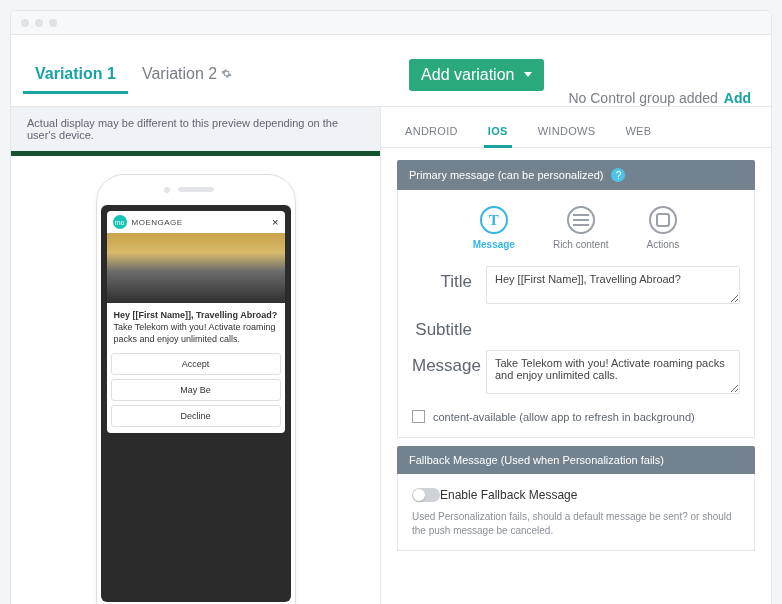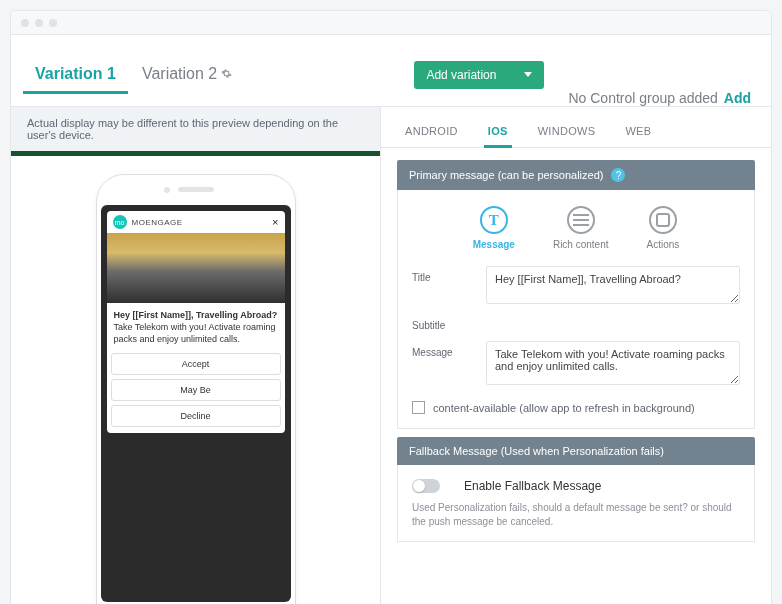--- a/index.html
+++ b/index.html
@@ -48,21 +48,21 @@
   }
   .tab.active { color: #1aa3a3; font-weight: 600; }
   .tab.active::after {
     content: ""; position: absolute; left: -8px; right: -8px; bottom: -1px;
     height: 3px; background: #1aa3a3;
   }
   .gear { width: 11px; height: 11px; }
   .spacer { flex: 1; }
   .add-var {
     background: #2aa97d; color: #fff; border: none; padding: 7px 12px;
-    border-radius: 3px; font-size: 12px; display: flex; align-items: center; gap: 28px;
+    border-radius: 3px; font-size: 16px; display: flex; align-items: center; gap: 10px;
     cursor: pointer;
   }
   .add-var .caret { width: 0; height: 0; border-left: 4px solid transparent; border-right: 4px solid transparent; border-top: 5px solid #fff; }
   .ctrl-text { font-size: 14px; color: #7a7f87; margin-left: auto; margin-top: 47px; }
   .ctrl-text .add-link { color: #1aa3a3; font-weight: 600; cursor: pointer; margin-left: 2px; }
 
   .columns { display: flex; border-top: 1px solid #e4e6ea; }
   .col-left { width: 370px; border-right: 1px solid #e4e6ea; }
   .col-right { flex: 1; }
 
@@ -117,34 +117,34 @@
   .mtype .circ { width:28px;height:28px;border-radius:50%;border:2px solid #9aa0a8;display:flex;align-items:center;justify-content:center;color:#9aa0a8;}
   .mtype.active .circ{ border-color:#35b6e6; color:#35b6e6;}
   .mtype .lbl{ font-size:10px;color:#7a7f87;}
   .mtype.active .lbl{ color:#35b6e6; font-weight:600;}
   .T-glyph{font-family:Georgia,serif;font-weight:700;font-size:15px;}
   .lines{display:flex;flex-direction:column;gap:3px;}
   .lines span{width:16px;height:2px;background:currentColor;display:block;}
   .sq{width:14px;height:14px;border:2px solid currentColor;border-radius:3px;}
 
   .frow{ display:flex; align-items:flex-start; gap:14px; margin-bottom:10px;}
-  .frow .flabel{ width:60px; font-size:10px; color:#5f6670; padding-top:6px;}
+  .frow .flabel{ width:60px; font-size:17px; color:#5f6670; padding-top:6px;text-align:right;}
   .finput, .ftext {
     flex:1; border:1px solid #dfe2e6; border-radius:2px; padding:6px 8px;
     font-size:11px; color:#444; font-family:inherit; resize:vertical;
   }
   .ftext{ min-height:44px;}
   .finput::placeholder,.ftext::placeholder{color:#b4b8be;}
   .check-row{ display:flex; align-items:center; gap:8px; font-size:11px; color:#5f6670; padding:6px 0 2px 0;}
   .check-row .box{ width:13px;height:13px;border:1.5px solid #9aa0a8;}
 
   .section2 .section-body{ padding-top:14px;}
   .toggle{ position:relative; width:28px;height:14px;background:#cfd3d8;border-radius:8px;}
   .toggle .knob{position:absolute;left:1px;top:1px;width:12px;height:12px;background:#fff;border-radius:50%;box-shadow:0 1px 2px rgba(0,0,0,.2);}
-  .fb-row{ display:flex; align-items:center; gap:24px;}
+  .fb-row{ display:flex; align-items:center; gap:0;}
   .fb-note{ font-size:10px; color:#8b9199; margin-top:8px; line-height:1.4;}
 </style>
 </head>
 <body>
 
 <div class="window">
   <div class="titlebar">
     <span class="dot"></span>
     <span class="dot"></span>
     <span class="dot"></span>

